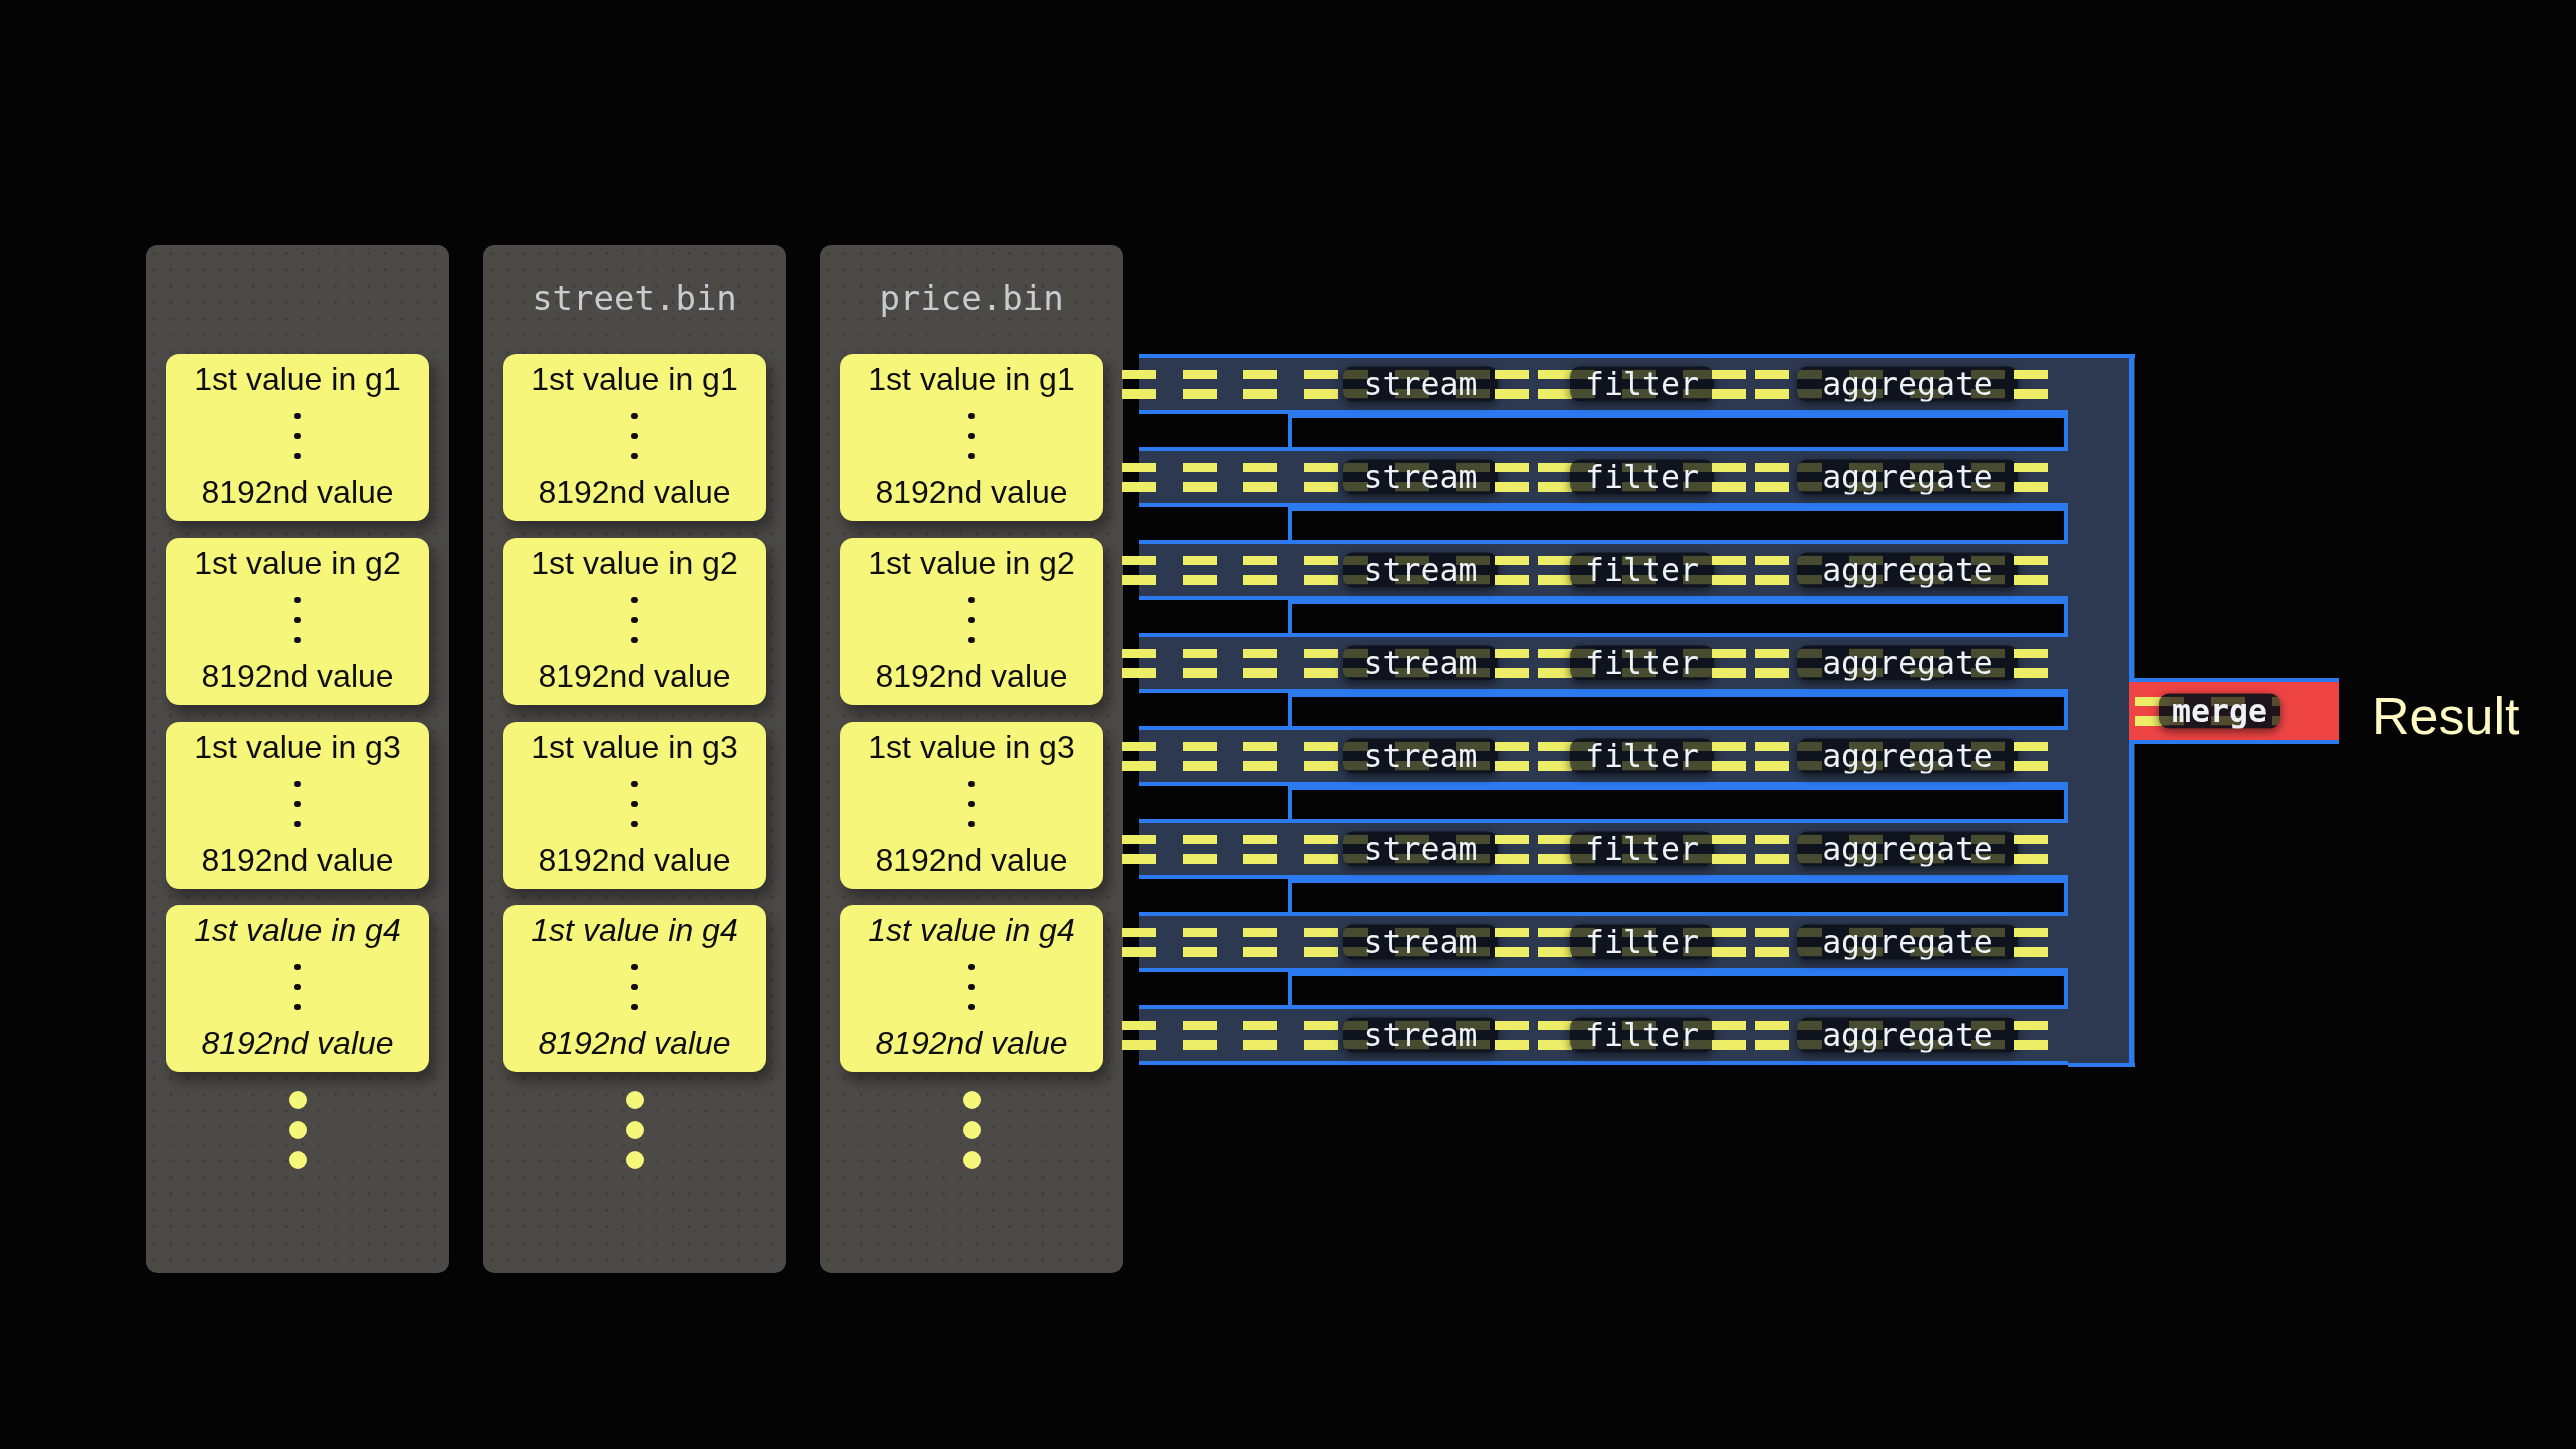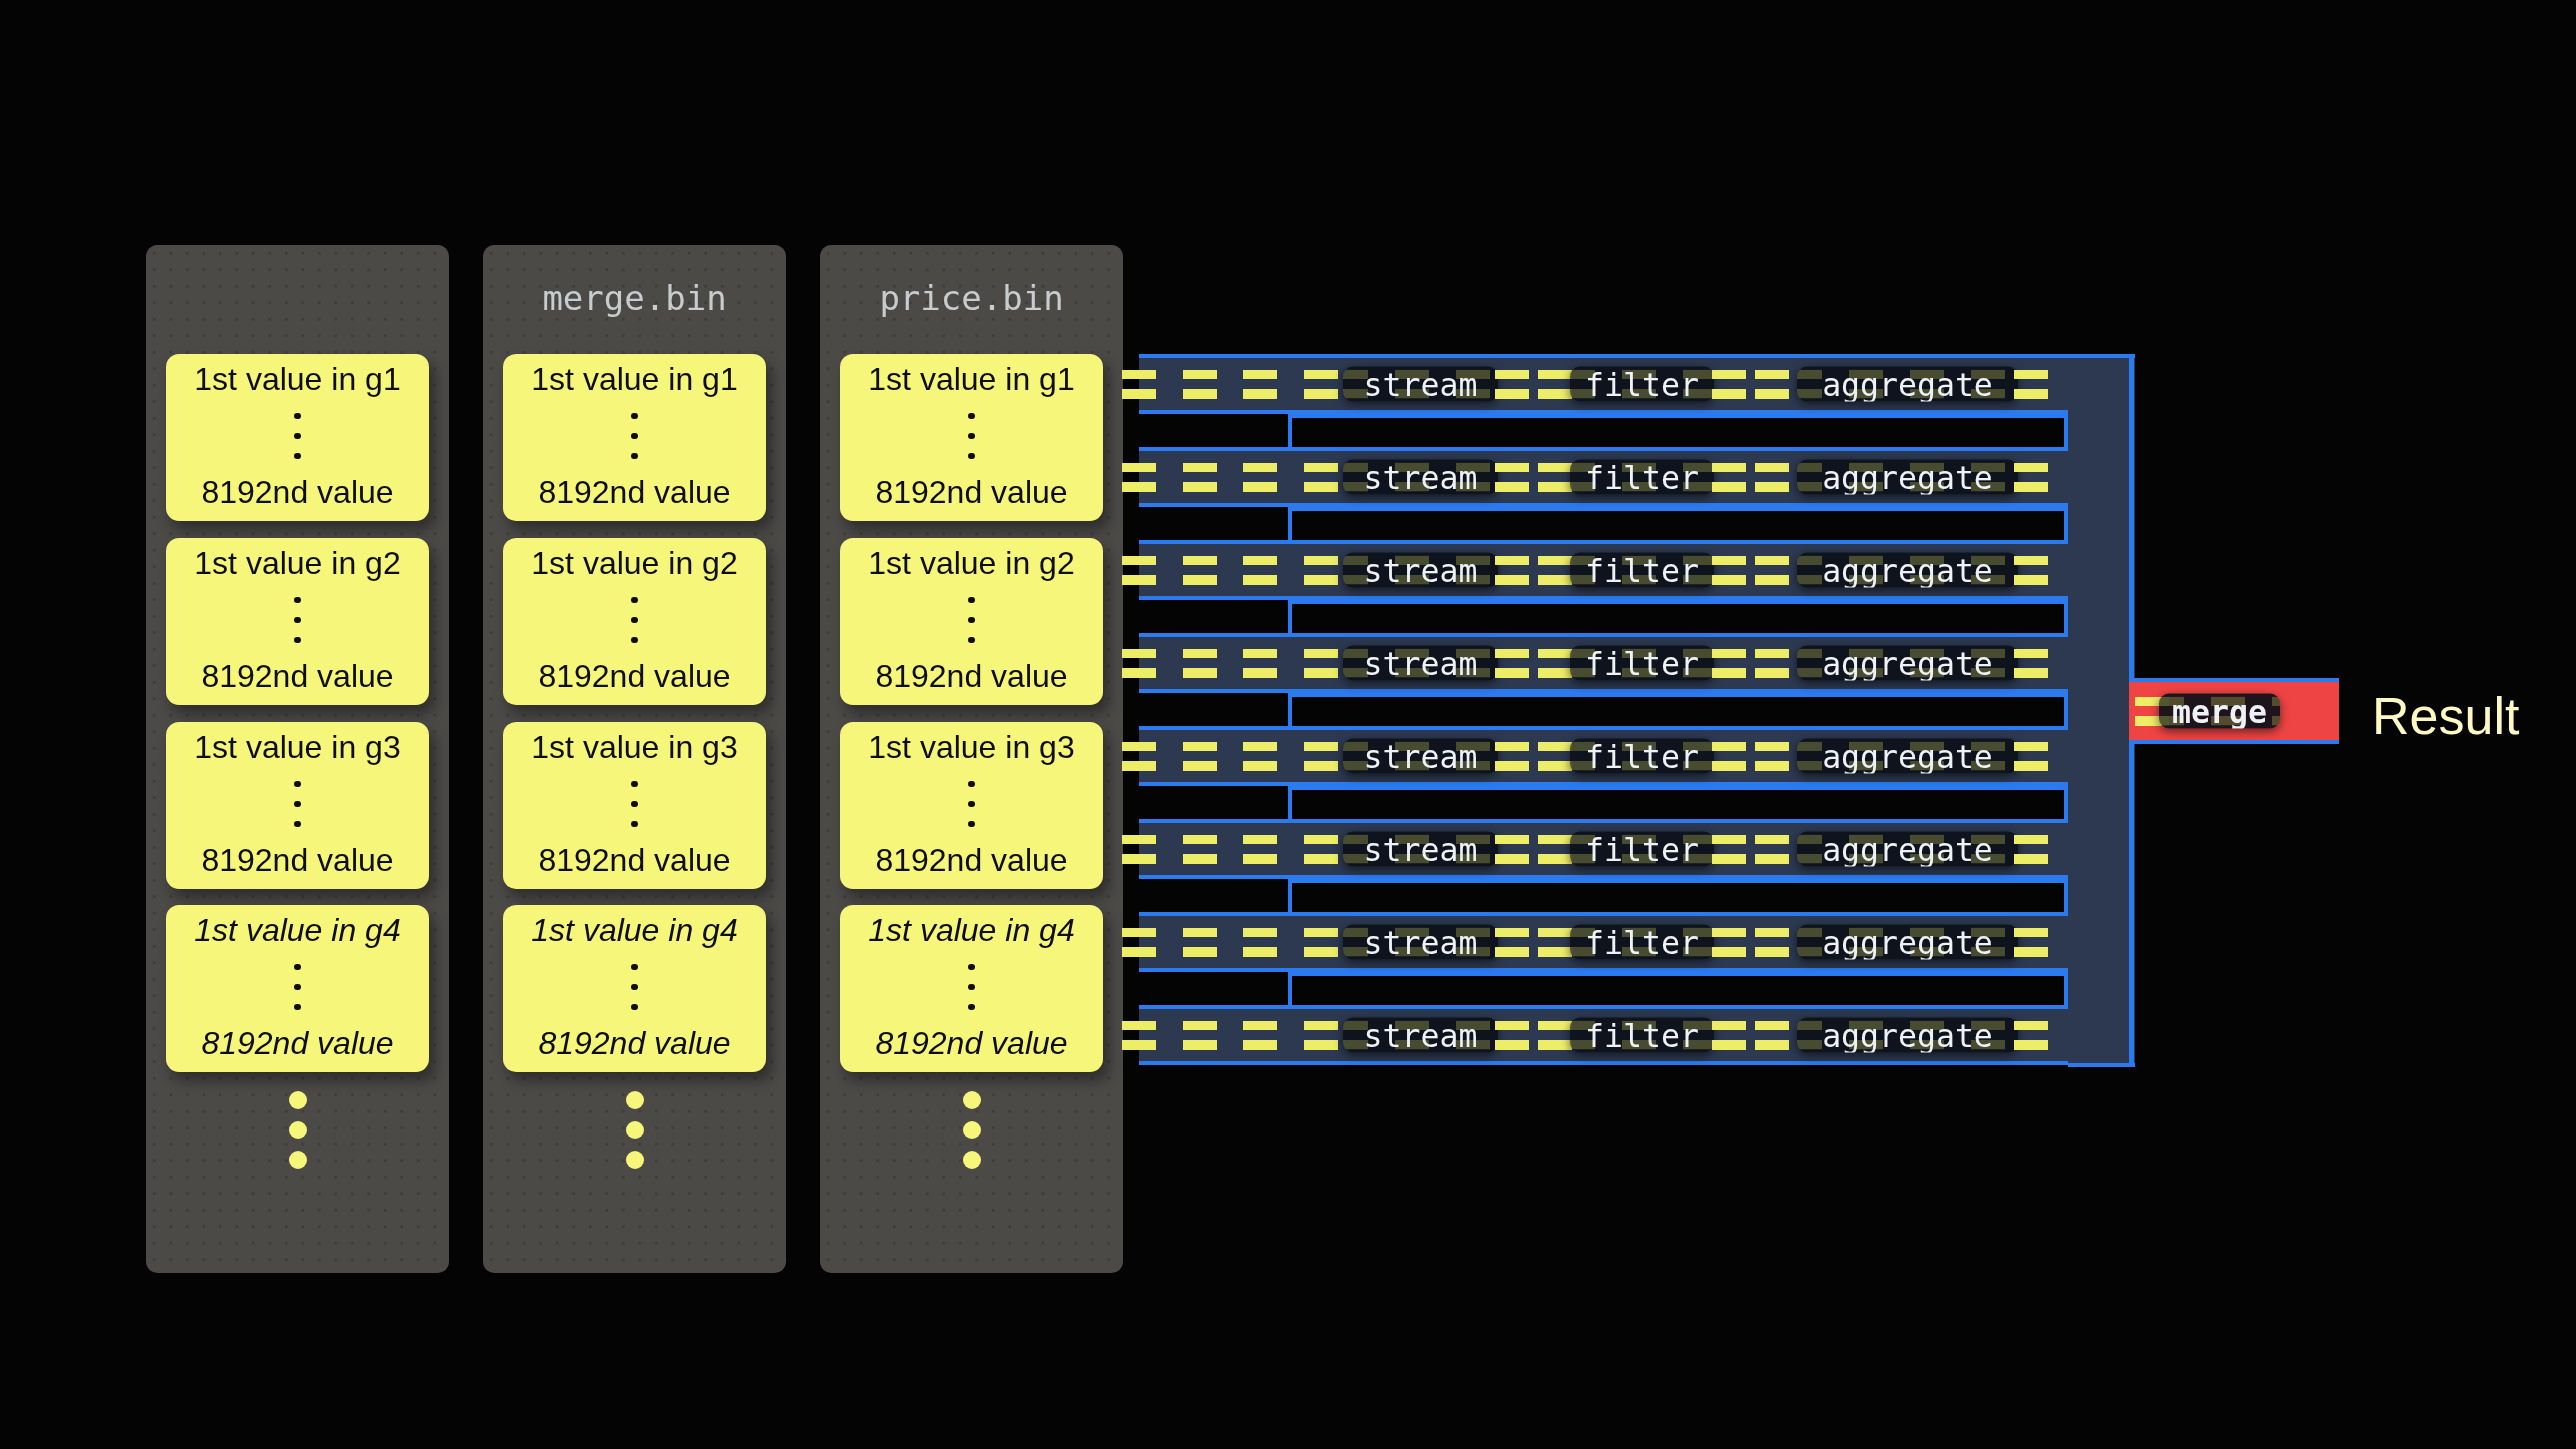--- a/index.html
+++ b/index.html
@@ -54,21 +54,21 @@
   }
   .eq{
     position:absolute;top:50%;margin-top:-14.3px;width:34px;height:29px;
     background:linear-gradient(180deg,#eeed68 0 9.3px,transparent 9.3px 19.3px,#eeed68 19.3px 29px);
   }
   .q1{left:-17px;} .q2{left:44px;} .q3{left:104px;} .q4{left:165px;}
   .q5{left:356px;} .q6{left:399px;} .q7{left:573px;} .q8{left:616px;} .q9{left:875px;}
   .stage-box{
     position:absolute;top:50%;transform:translateY(-50%);height:35px;border-radius:10px;
     background:rgba(12,16,25,0.92);box-shadow:0 2.9px 10px rgba(0,0,0,0.55);
-    display:flex;align-items:center;justify-content:center;overflow:hidden;
+    display:flex;align-items:flex-end;justify-content:center;overflow:hidden;
   }
   .stage-box::before{
     content:"";position:absolute;left:-8.6px;right:-8.6px;top:50%;height:29px;margin-top:-14.3px;
     background:repeating-linear-gradient(90deg,rgba(238,237,104,0.26) 0 34px,transparent 34px 61px);
     -webkit-mask:linear-gradient(180deg,#000 0 9.3px,transparent 9.3px 19.3px,#000 19.3px 29px);
     mask:linear-gradient(180deg,#000 0 9.3px,transparent 9.3px 19.3px,#000 19.3px 29px);
   }
   .op-label{position:relative;z-index:1;font-family:"DejaVu Sans Mono",monospace;font-size:31.5px;color:#eef2f6;}
   .box-stream{left:204px;width:155px;}
   .box-filter{left:431px;width:144px;}
@@ -145,21 +145,21 @@
 
       </div>
       <div class="panel-ellipsis">
         <i></i>
         <i></i>
         <i></i>
       </div>
     </div>
 
     <div class="file-panel">
-      <div class="file-title">merge.bin</div>
+      <div class="file-title">street.bin</div>
       <div class="cards">
 
           <div class="vcard">
             <div class="vcard-line">1st value in g1</div>
             <div class="vdots">
             <i></i>
             <i></i>
             <i></i>
           </div>
             <div class="vcard-line">8192nd value</div>

